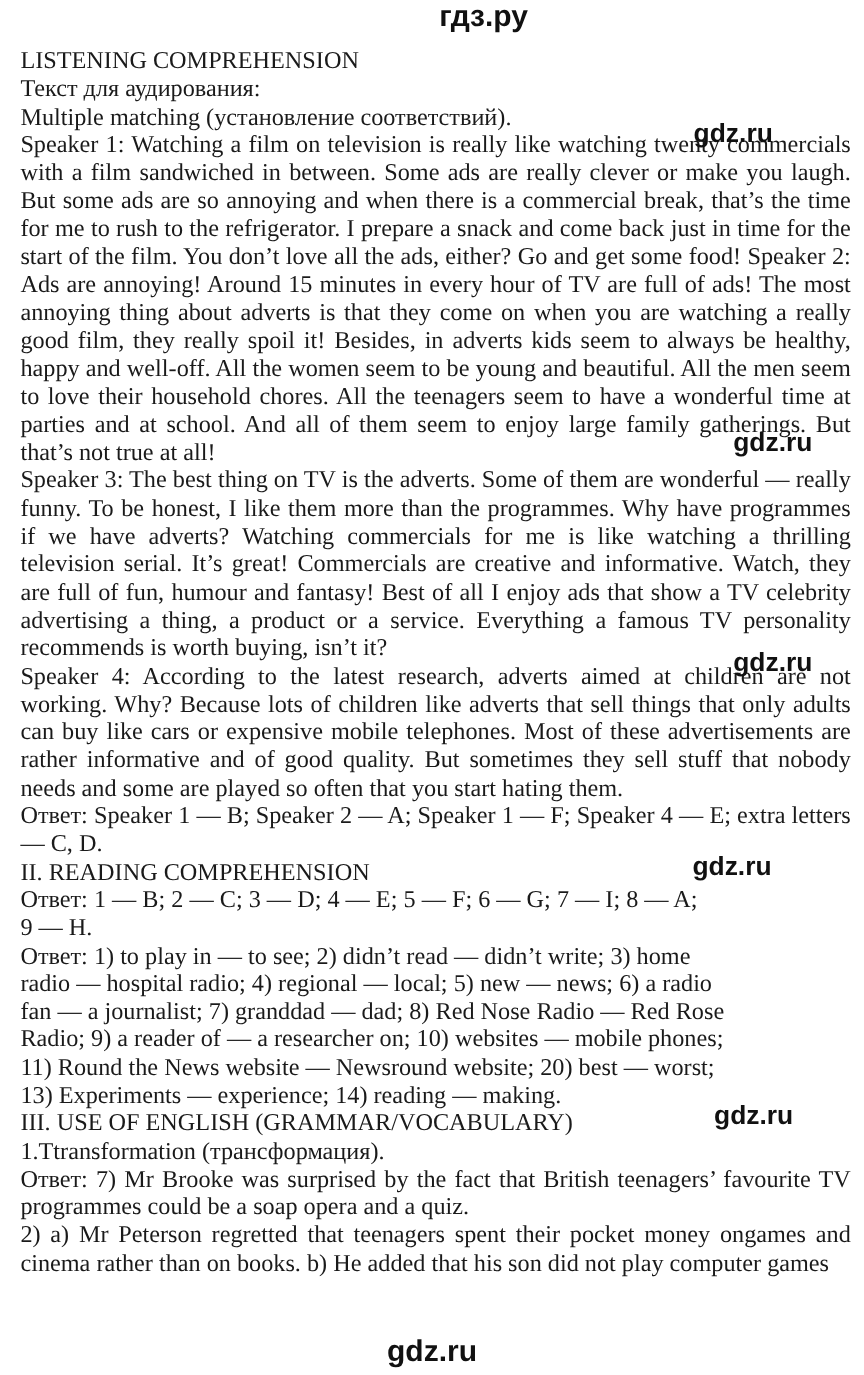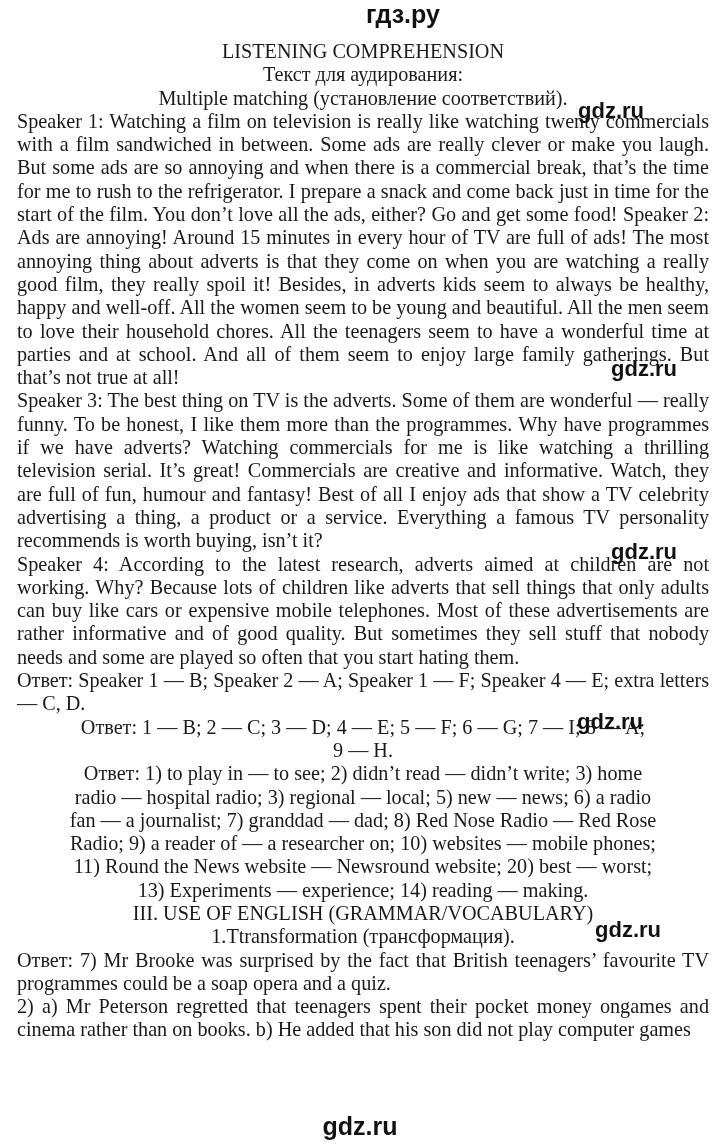--- a/index.html
+++ b/index.html
@@ -10,21 +10,21 @@
       font-weight: bold; font-size: 25px; line-height: 26px; color: #111;
       padding-top: 1px;
       margin-left: 43px;
     }
     .content {
       position: absolute; left: 17px; top: 40px; width: 692px;
       font-family: "Liberation Serif", serif; font-size: 20.2px;
       line-height: 23.3px; color: #1a1a1a; text-align: justify;
     }
     .content p { margin: 0; }
-    .left { text-align: center; }
+    .left { text-align: left; }
     .wm {
       position: absolute; font-family: "Liberation Sans", sans-serif;
       font-weight: bold; font-size: 22px; color: #111; line-height: 22px;
     }
     .footer {
       position: absolute; left: 0; top: 1112px; width: 720px;
       text-align: center; font-family: "Liberation Sans", sans-serif;
       font-weight: bold; font-size: 25px; color: #111;
     }
   </style>
@@ -34,24 +34,25 @@
 <div class="header">гдз.ру</div>
 
 <div class="content">
   <p class="left">LISTENING COMPREHENSION</p>
   <p class="left">Текст для аудирования:</p>
   <p class="left">Multiple matching (установление соответствий).</p>
   <p>Speaker 1: Watching a film on television is really like watching twenty commercials with a film sandwiched in between. Some ads are really clever or make you laugh. But some ads are so annoying and when there is a commercial break, that’s the time for me to rush to the refrigerator. I prepare a snack and come back just in time for the start of the film. You don’t love all the ads, either? Go and get some food! Speaker 2: Ads are annoying! Around 15 minutes in every hour of TV are full of ads! The most annoying thing about adverts is that they come on when you are watching a really good film, they really spoil it! Besides, in adverts kids seem to always be healthy, happy and well-off. All the women seem to be young and beautiful. All the men seem to love their household chores. All the teenagers seem to have a wonderful time at parties and at school. And all of them seem to enjoy large family gatherings. But that’s not true at all!</p>
   <p>Speaker 3: The best thing on TV is the adverts. Some of them are wonderful — really funny. To be honest, I like them more than the programmes. Why have programmes if we have adverts? Watching commercials for me is like watching a thrilling television serial. It’s great! Commercials are creative and informative. Watch, they are full of fun, humour and fantasy! Best of all I enjoy ads that show a TV celebrity advertising a thing, a product or a service. Everything a famous TV personality recommends is worth buying, isn’t it?</p>
   <p>Speaker 4: According to the latest research, adverts aimed at children are not working. Why? Because lots of children like adverts that sell things that only adults can buy like cars or expensive mobile telephones. Most of these advertisements are rather informative and of good quality. But sometimes they sell stuff that nobody needs and some are played so often that you start hating them.</p>
   <p> Ответ: Speaker 1 — B; Speaker 2 — A; Speaker 1 — F; Speaker 4 — E; extra letters — C, D.</p>
+  <p class="left">II. READING COMPREHENSION</p>
   <p class="left">Ответ: 1 — B; 2 — C; 3 — D; 4 — E; 5 — F; 6 — G; 7 — I; 8 — A;</p>
   <p class="left">9 — H.</p>
   <p class="left">Ответ: 1) to play in — to see; 2) didn’t read — didn’t write; 3) home</p>
-  <p class="left">radio — hospital radio; 3) regional — local; 5) new — news; 6) a radio</p>
+  <p class="left">radio — hospital radio; 4) regional — local; 5) new — news; 6) a radio</p>
   <p class="left">fan — a journalist; 7) granddad — dad; 8) Red Nose Radio — Red Rose</p>
   <p class="left">Radio; 9) a reader of — a researcher on; 10) websites — mobile phones;</p>
   <p class="left">11) Round the News website — Newsround website; 20) best — worst;</p>
   <p class="left">13) Experiments — experience; 14) reading — making.</p>
   <p class="left">III. USE OF ENGLISH (GRAMMAR/VOCABULARY)</p>
   <p class="left">1.Ttransformation (трансформация).</p>
   <p>Ответ: 7) Mr Brooke was surprised by the fact that British teenagers’ favourite TV programmes could be a soap opera and a quiz.</p>
   <p>2) a) Mr Peterson regretted that teenagers spent their pocket money ongames and cinema rather than on books. b) He added that his son did not play computer games</p>
 </div>
 

